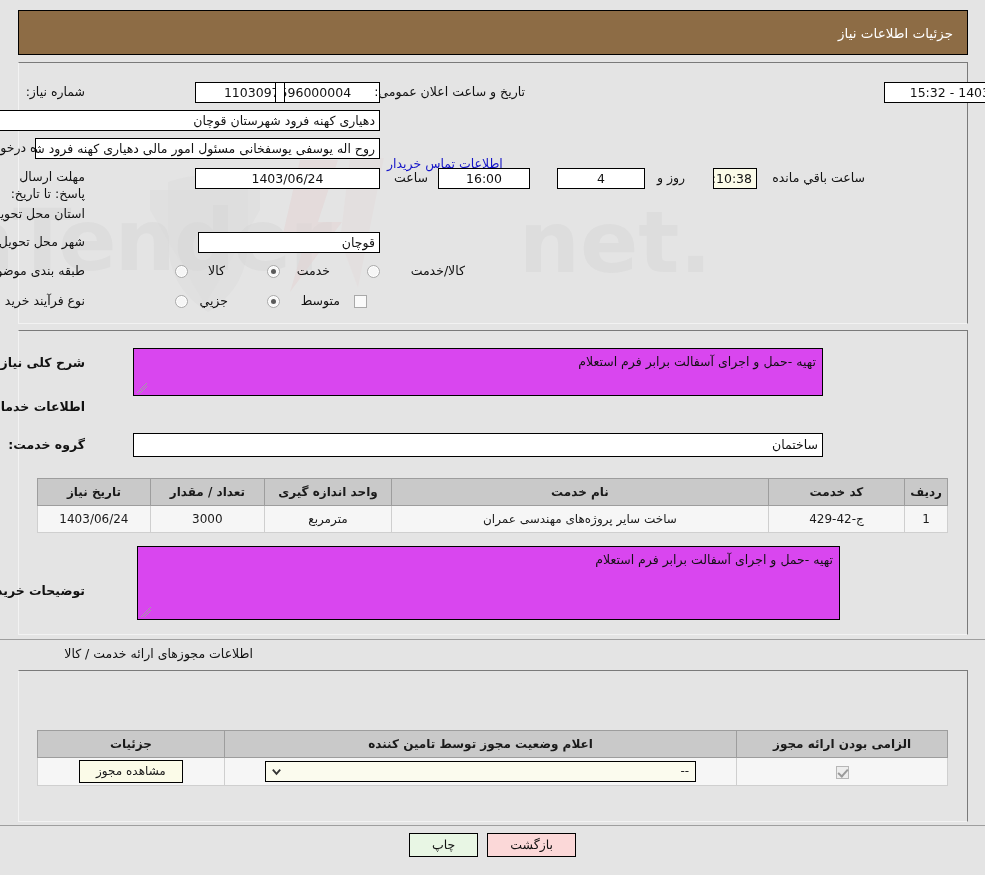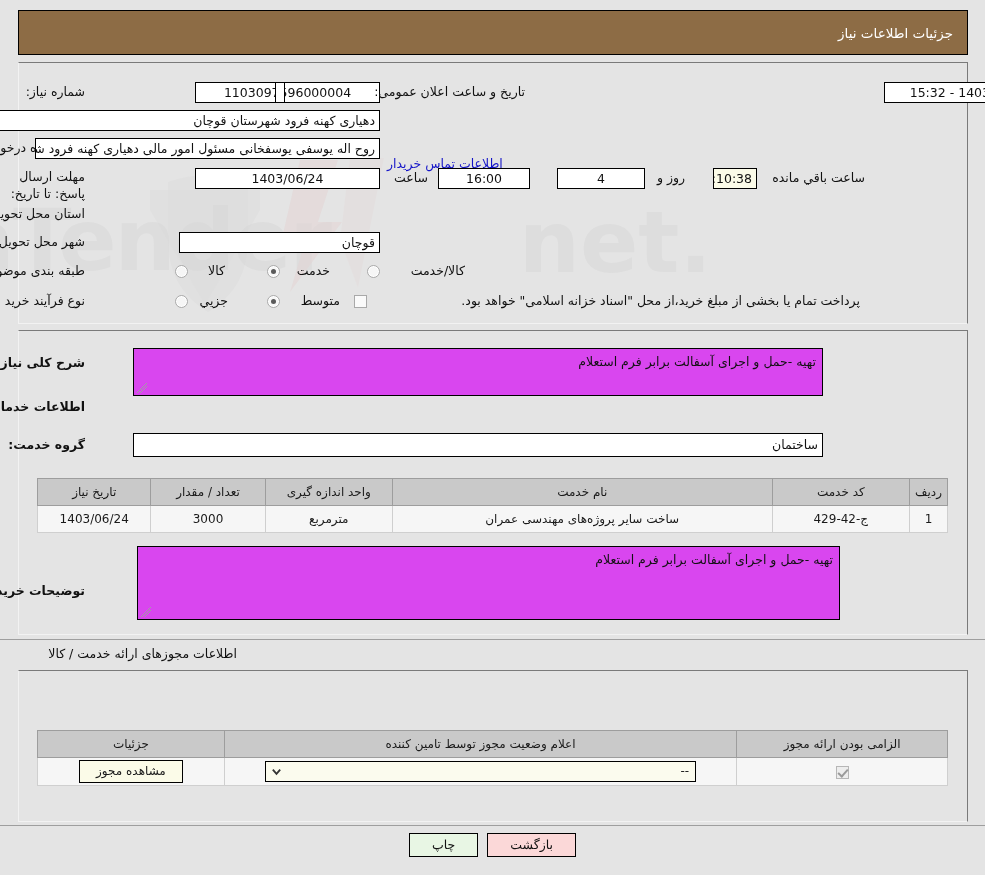--- a/index.html
+++ b/index.html
@@ -156,21 +156,21 @@
   table.grid {
     position: absolute;
     border-collapse: collapse;
     z-index: 3;
     font-size: 12px;
   }
   table.grid th {
     background: #c9c9c9;
     border: 1px solid #9d9d9d;
     color: #1a1a1a;
-    font-weight: normal;
+    font-weight: bold;
     height: 27px;
     padding: 2px 5px;
     text-align: center;
     white-space: nowrap;
   }
   table.grid td {
     background: #f6f6f6;
     border: 1px solid #cfcfcf;
     height: 27px;
     padding: 2px 6px;
@@ -282,37 +282,36 @@
   <div class="lbl" style="right:557px; top:170px;">ساعت</div>
   <div class="fld" style="right:455px; top:168px; width:92px;">16:00</div>
   <div class="fld" style="right:340px; top:168px; width:88px;">4</div>
   <div class="lbl" style="right:300px; top:170px;">روز و</div>
   <div class="fld cream" style="right:228px; top:168px; width:44px;">23:10:38</div>
   <div class="lbl" style="right:120px; top:170px;">ساعت باقي مانده</div>
 
   <div class="lbl" style="right:900px; top:206px;">استان محل تحویل:</div>
 
   <div class="lbl" style="right:900px; top:234px;">شهر محل تحویل:</div>
-  <div class="fld r" style="right:605px; top:232px; width:201px;">قوچان</div>
+  <div class="fld r" style="right:605px; top:232px; width:182px;">قوچان</div>
 
   <div class="lbl" style="right:900px; top:263px;">طبقه بندی موضوعی:</div>
   <div class="radio" style="right:797px; top:265px;"></div>
   <div class="lbl" style="right:760px; top:263px;">کالا</div>
   <div class="radio on" style="right:705px; top:265px;"></div>
   <div class="lbl" style="right:655px; top:263px;">خدمت</div>
   <div class="radio" style="right:605px; top:265px;"></div>
   <div class="lbl" style="right:520px; top:263px;">کالا/خدمت</div>
 
   <div class="lbl" style="right:900px; top:293px;">نوع فرآیند خرید :</div>
   <div class="radio" style="right:797px; top:295px;"></div>
   <div class="lbl" style="right:757px; top:293px;">جزیي</div>
   <div class="radio on" style="right:705px; top:295px;"></div>
   <div class="lbl" style="right:645px; top:293px;">متوسط</div>
   <div class="cbx" style="right:618px; top:295px;"></div>
-  <div class="lbl" style="right:125px; top:293px;">پرداخت تمام یا بخشی از مبلغ خرید،از محل "اسناد خزانه اسلامی" خواهد بود.</div>
 
   <div class="panel panel-b"></div>
 
   <div class="lbl bold" style="right:900px; top:355px;">شرح کلی نیاز:</div>
   <div class="ta" style="right:162px; top:348px; width:690px; height:48px;">
     <span>تهیه -حمل و اجرای آسفالت برابر فرم استعلام</span>
     <svg class="grip" viewBox="0 0 12 12">
       <line x1="1" y1="11" x2="11" y2="1" stroke="#a0a0a0" stroke-width="1"></line>
       <line x1="4" y1="11" x2="11" y2="4" stroke="#a0a0a0" stroke-width="1"></line>
     </svg>
@@ -350,21 +349,21 @@
   <div class="ta" style="right:145px; top:546px; width:703px; height:74px;">
     <span>تهیه -حمل و اجرای آسفالت برابر فرم استعلام</span>
     <svg class="grip" viewBox="0 0 12 12">
       <line x1="1" y1="11" x2="11" y2="1" stroke="#a0a0a0" stroke-width="1"></line>
       <line x1="4" y1="11" x2="11" y2="4" stroke="#a0a0a0" stroke-width="1"></line>
     </svg>
   </div>
 
   <div class="divider" style="top:639px;"></div>
 
-  <div class="lbl" style="right:748px; top:646px;">اطلاعات مجوزهای ارائه خدمت / کالا</div>
+  <div class="lbl" style="right:732px; top:646px;">اطلاعات مجوزهای ارائه خدمت / کالا</div>
 
   <div class="panel panel-c"></div>
 
   <table class="grid" style="right:37px; top:730px; width:911px;">
     <thead>
       <tr>
         <th style="width:211px;">الزامی بودن ارائه مجوز</th>
         <th style="width:513px;">اعلام وضعیت مجوز توسط تامین کننده</th>
         <th style="width:187px;">جزئیات</th>
       </tr>

